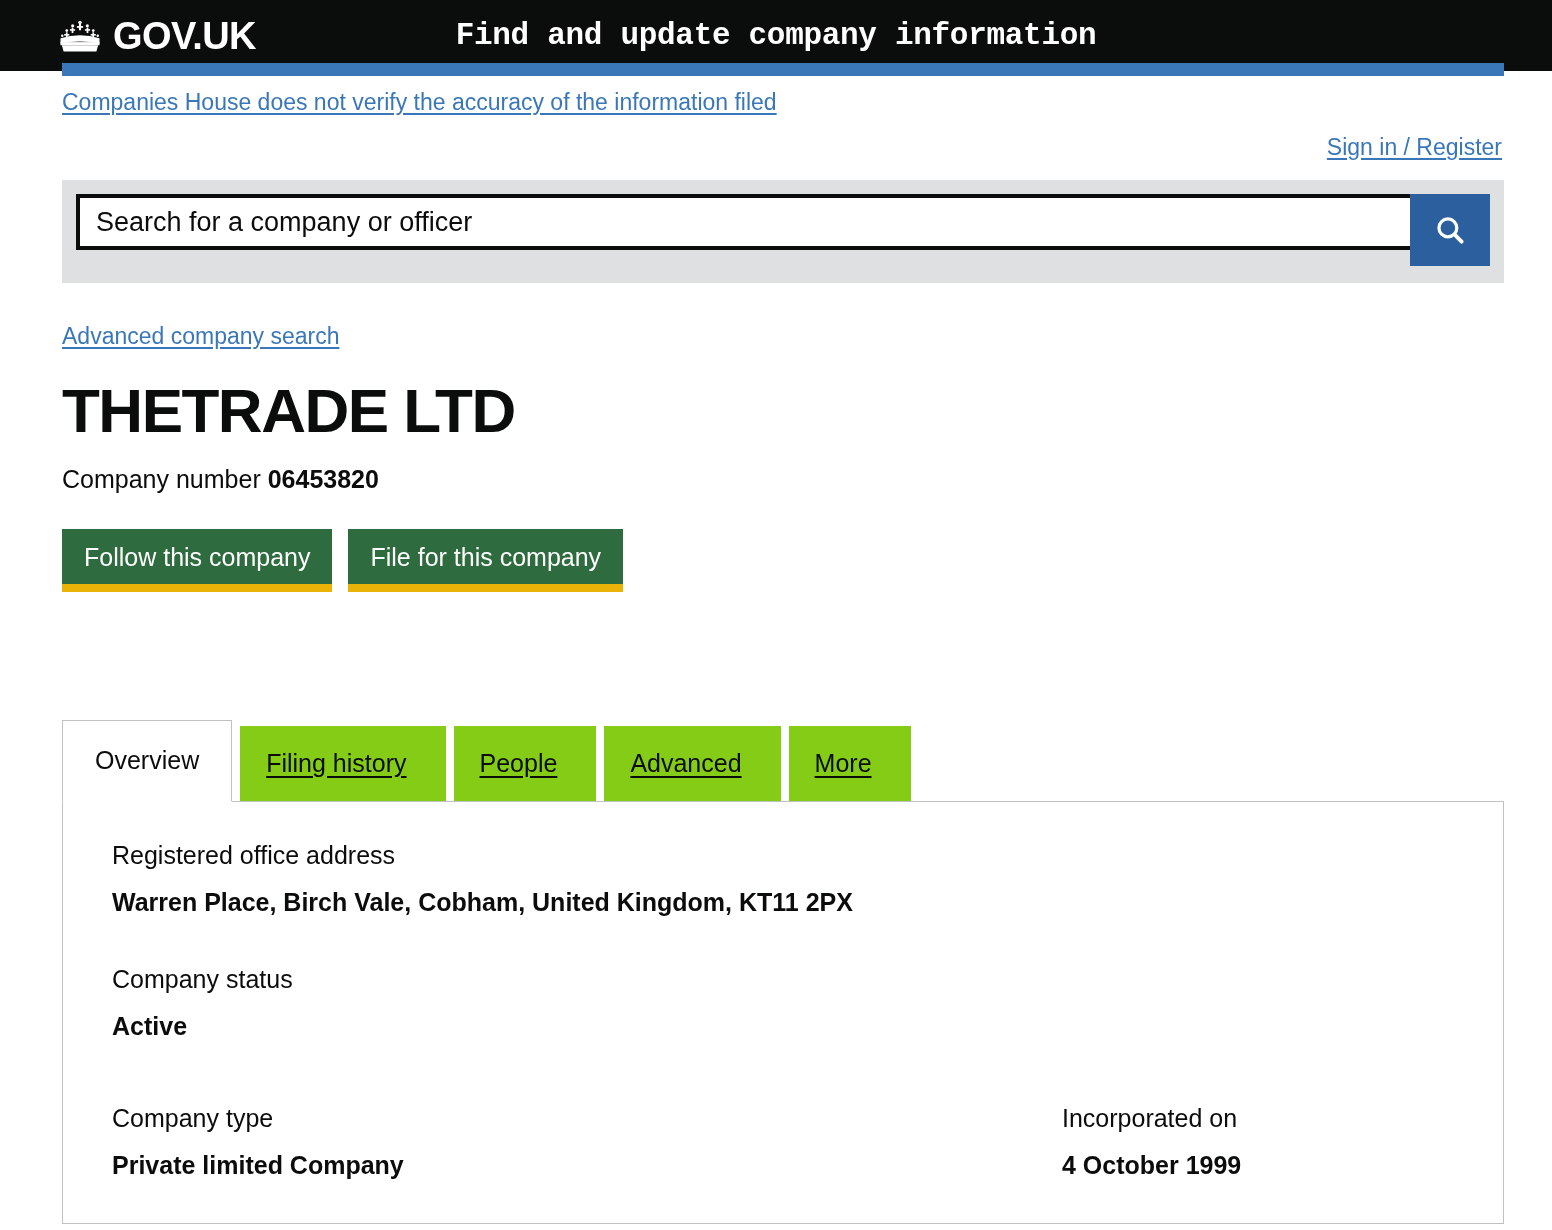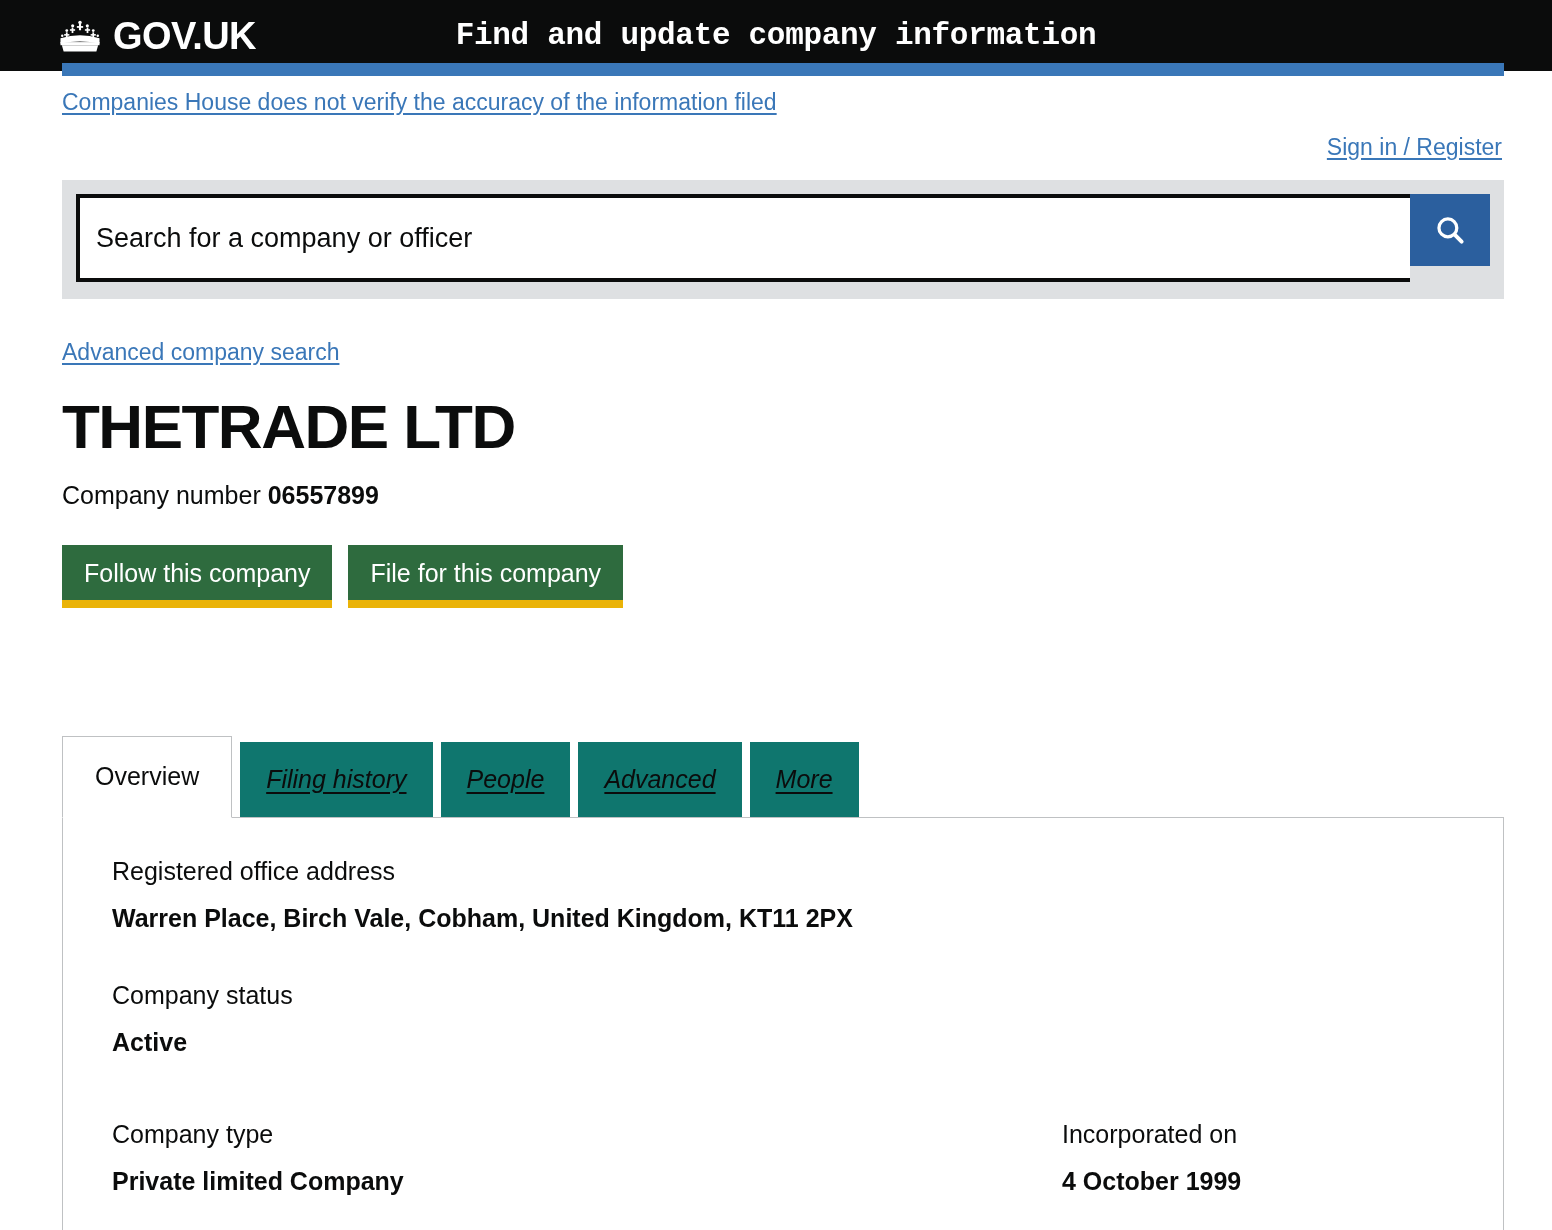--- a/index.html
+++ b/index.html
@@ -112,21 +112,21 @@
   .search-shell {
     margin-top: 19px;
     background: #dee0e2;
     padding: 14px 14px 17px 14px;
     width: 1442px;
     display: flex;
     align-items: stretch;
   }
   .search-input {
     flex: 1 1 auto;
-    height: 88px;
+    height: 56px;
     border: 4px solid #0b0c0c;
     background: #ffffff;
     font-size: 27px;
     font-family: "Liberation Sans", "DejaVu Sans", sans-serif;
     color: #0b0c0c;
     padding: 12px 16px;
     outline: none;
     border-right: none;
     min-width: 0;
   }
@@ -201,23 +201,22 @@
     position: relative;
     z-index: 2;
   }
   .tab-item {
     font-size: 25px;
     line-height: 1;
     margin-right: 8px;
     cursor: pointer;
   }
   .tab-item.inactive {
-    background: #0f766e;
-    padding: 25px 26px 25px 26px;
-    font-style: italic;
+    background: #84cc16;
+    padding: 25px 39px 25px 26px;
   }
   .tab-item.inactive .tab-label {
     color: #0b0c0c;
     text-decoration: underline;
     text-underline-offset: 4px;
   }
   .tab-item.active {
     background: #ffffff;
     border: 1px solid #bfc1c3;
     border-bottom: 1px solid #ffffff;
@@ -329,21 +328,21 @@
       </button>
     </div>
 
     
     <a class="advanced-link">Advanced company search</a>
 
     
     <h1 class="company-name">THETRADE LTD</h1>
     <p class="company-number">
       <span>Company number</span>
-      <b>06557899</b>
+      <b>06453820</b>
     </p>
 
     
     <div class="button-row">
       <button class="govuk-green-button">Follow this company</button>
       <button class="govuk-green-button">File for this company</button>
     </div>
 
     
     <div class="tabs-wrap">

